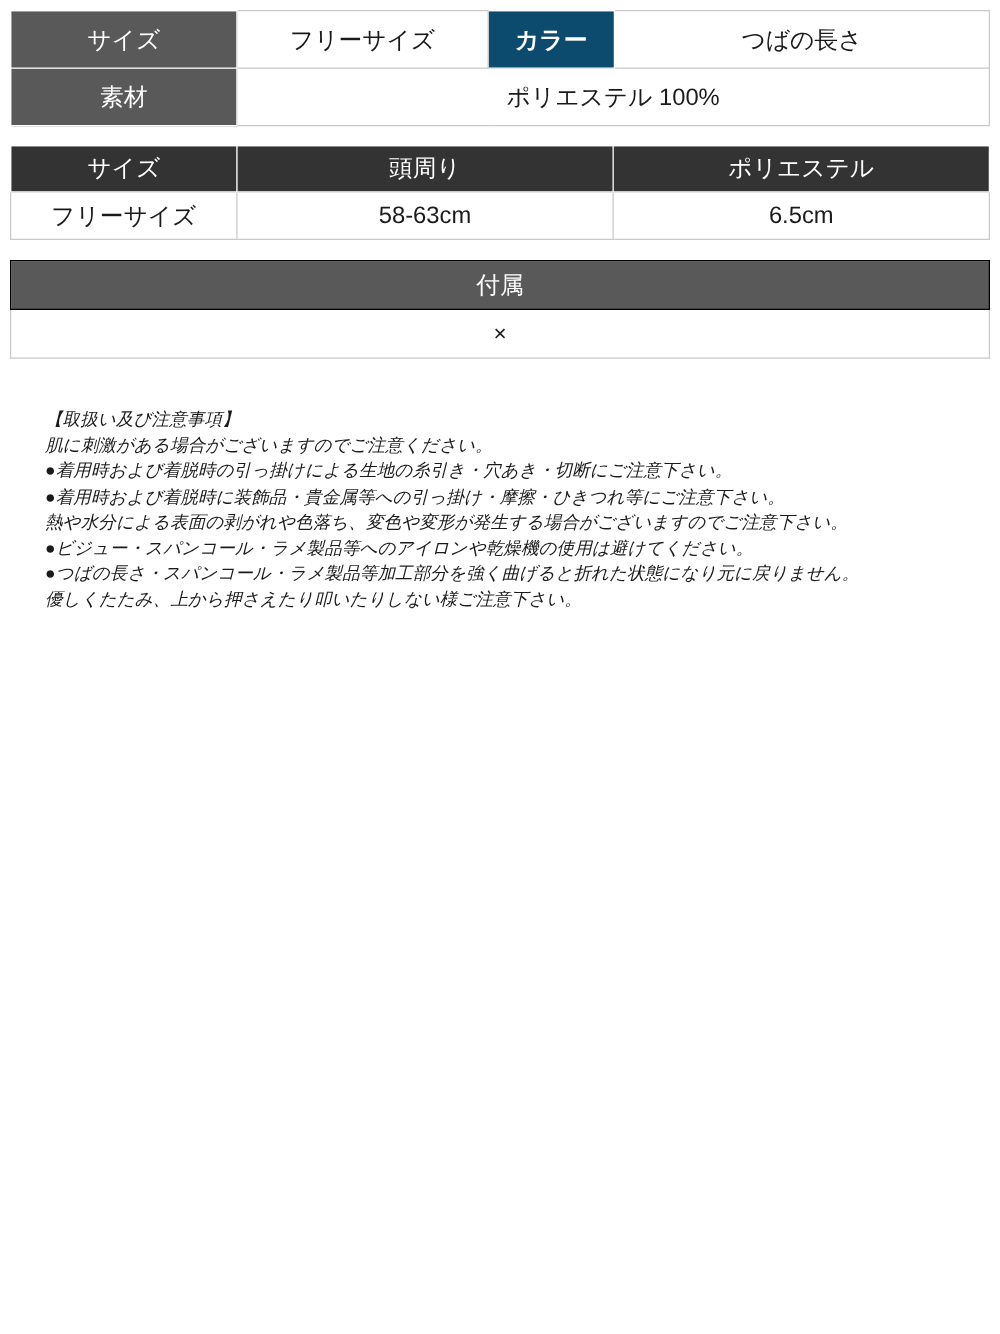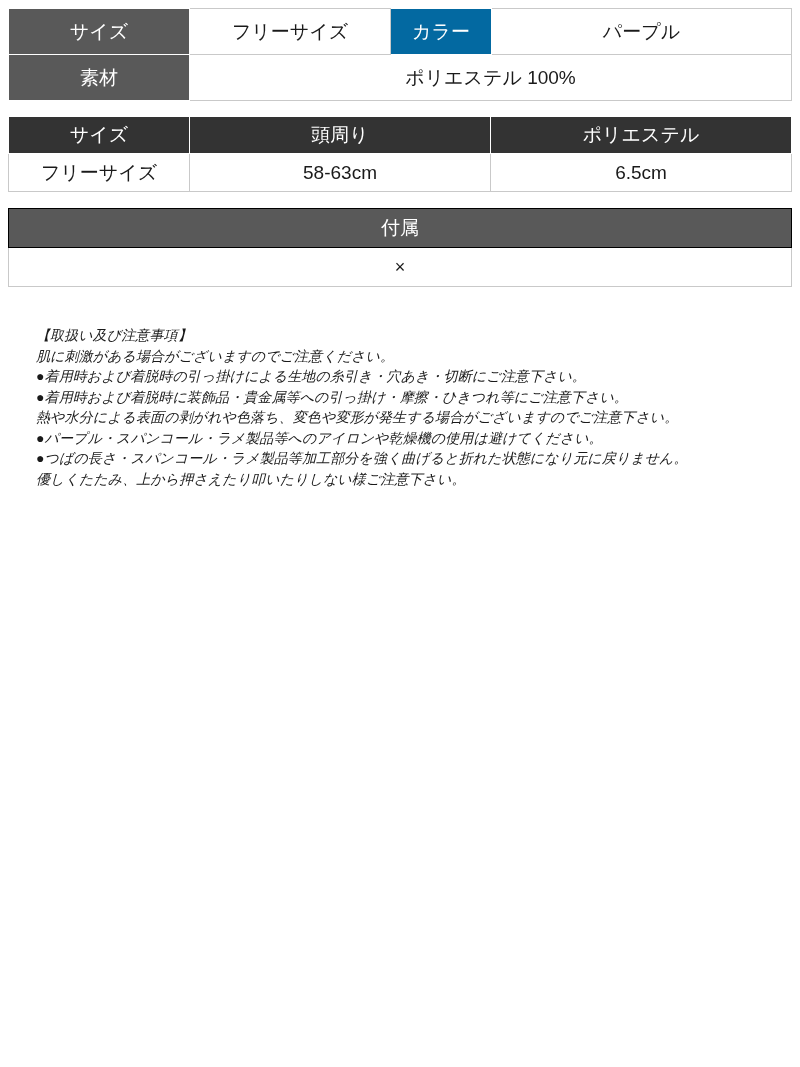--- a/index.html
+++ b/index.html
@@ -39,22 +39,23 @@
   
   .spec-table td {
     height: 45px;
     border: 1px solid #ffffff;
   }
   .hdr-dark {
     background: #595959;
     color: #ffffff;
   }
   .hdr-black {
-    background: #0369a1;
+    background: #0c4a6e;
     color: #ffffff;
+    font-weight: bold;
   }
   .val-cell {
     background: #ffffff;
     color: #1a1a1a;
     border: 1px solid #c9c9c9 !important;
   }
 
   
   .size-table {
     margin-top: 15px;
@@ -112,21 +113,21 @@
 <body>
 
 <div class="page">
 
   <table class="spec-table">
     <tbody>
       <tr>
         <td class="hdr-dark" style="width:180px;">サイズ</td>
         <td class="val-cell" style="width:200px;">フリーサイズ</td>
         <td class="hdr-black" style="width:100px;">カラー</td>
-        <td class="val-cell">パープル</td>
+        <td class="val-cell">つばの長さ</td>
       </tr>
       <tr>
         <td class="hdr-dark">素材</td>
         <td class="val-cell" colspan="3">ポリエステル 100%</td>
       </tr>
     </tbody>
   </table>
 
   <table class="size-table">
     <thead>
@@ -157,18 +158,18 @@
       </tr>
     </tbody>
   </table>
 
   <div class="notes">
     <div class="line">【取扱い及び注意事項】</div>
     <div class="line">肌に刺激がある場合がございますのでご注意ください。</div>
     <div class="line">●着用時および着脱時の引っ掛けによる生地の糸引き・穴あき・切断にご注意下さい。</div>
     <div class="line">●着用時および着脱時に装飾品・貴金属等への引っ掛け・摩擦・ひきつれ等にご注意下さい。</div>
     <div class="line">熱や水分による表面の剥がれや色落ち、変色や変形が発生する場合がございますのでご注意下さい。</div>
-    <div class="line">●パープル・スパンコール・ラメ製品等へのアイロンや乾燥機の使用は避けてください。</div>
+    <div class="line">●ビジュー・スパンコール・ラメ製品等へのアイロンや乾燥機の使用は避けてください。</div>
     <div class="line">●つばの長さ・スパンコール・ラメ製品等加工部分を強く曲げると折れた状態になり元に戻りません。</div>
     <div class="line">優しくたたみ、上から押さえたり叩いたりしない様ご注意下さい。</div>
   </div>
 
 </div>
 
 </body></html>

